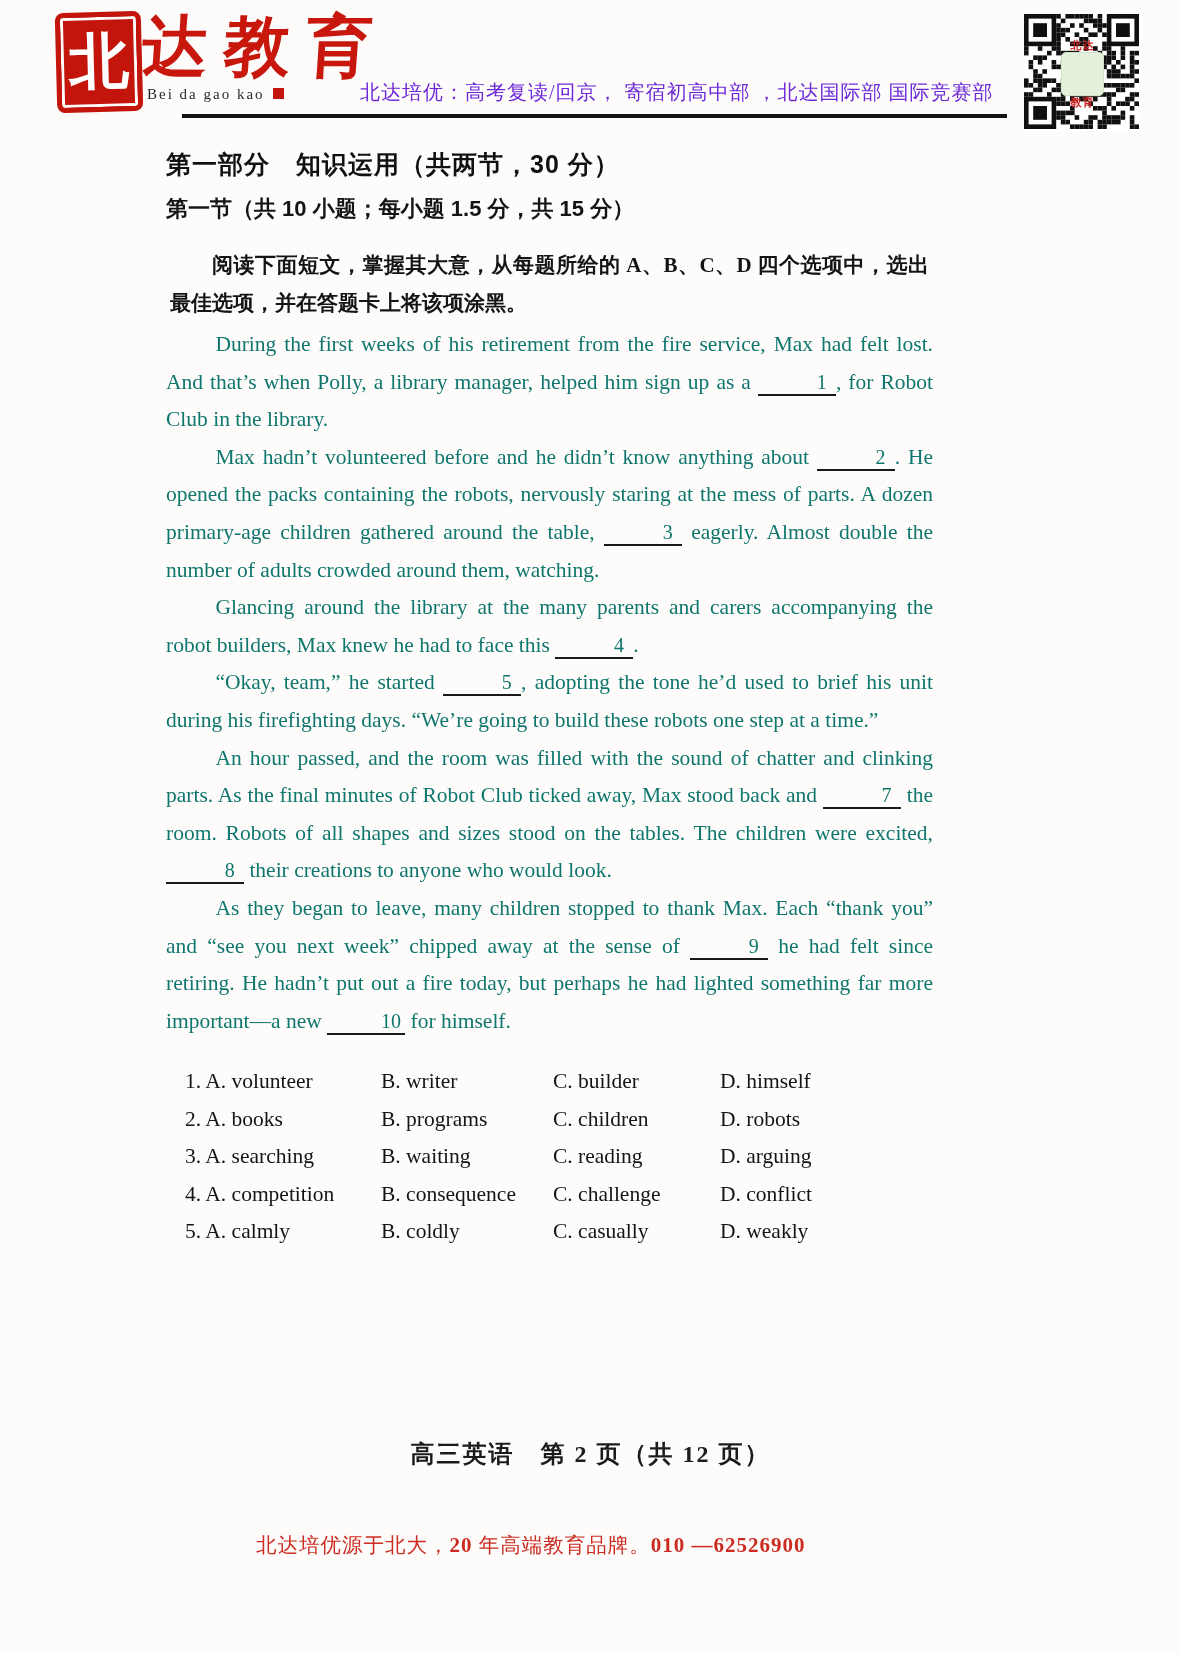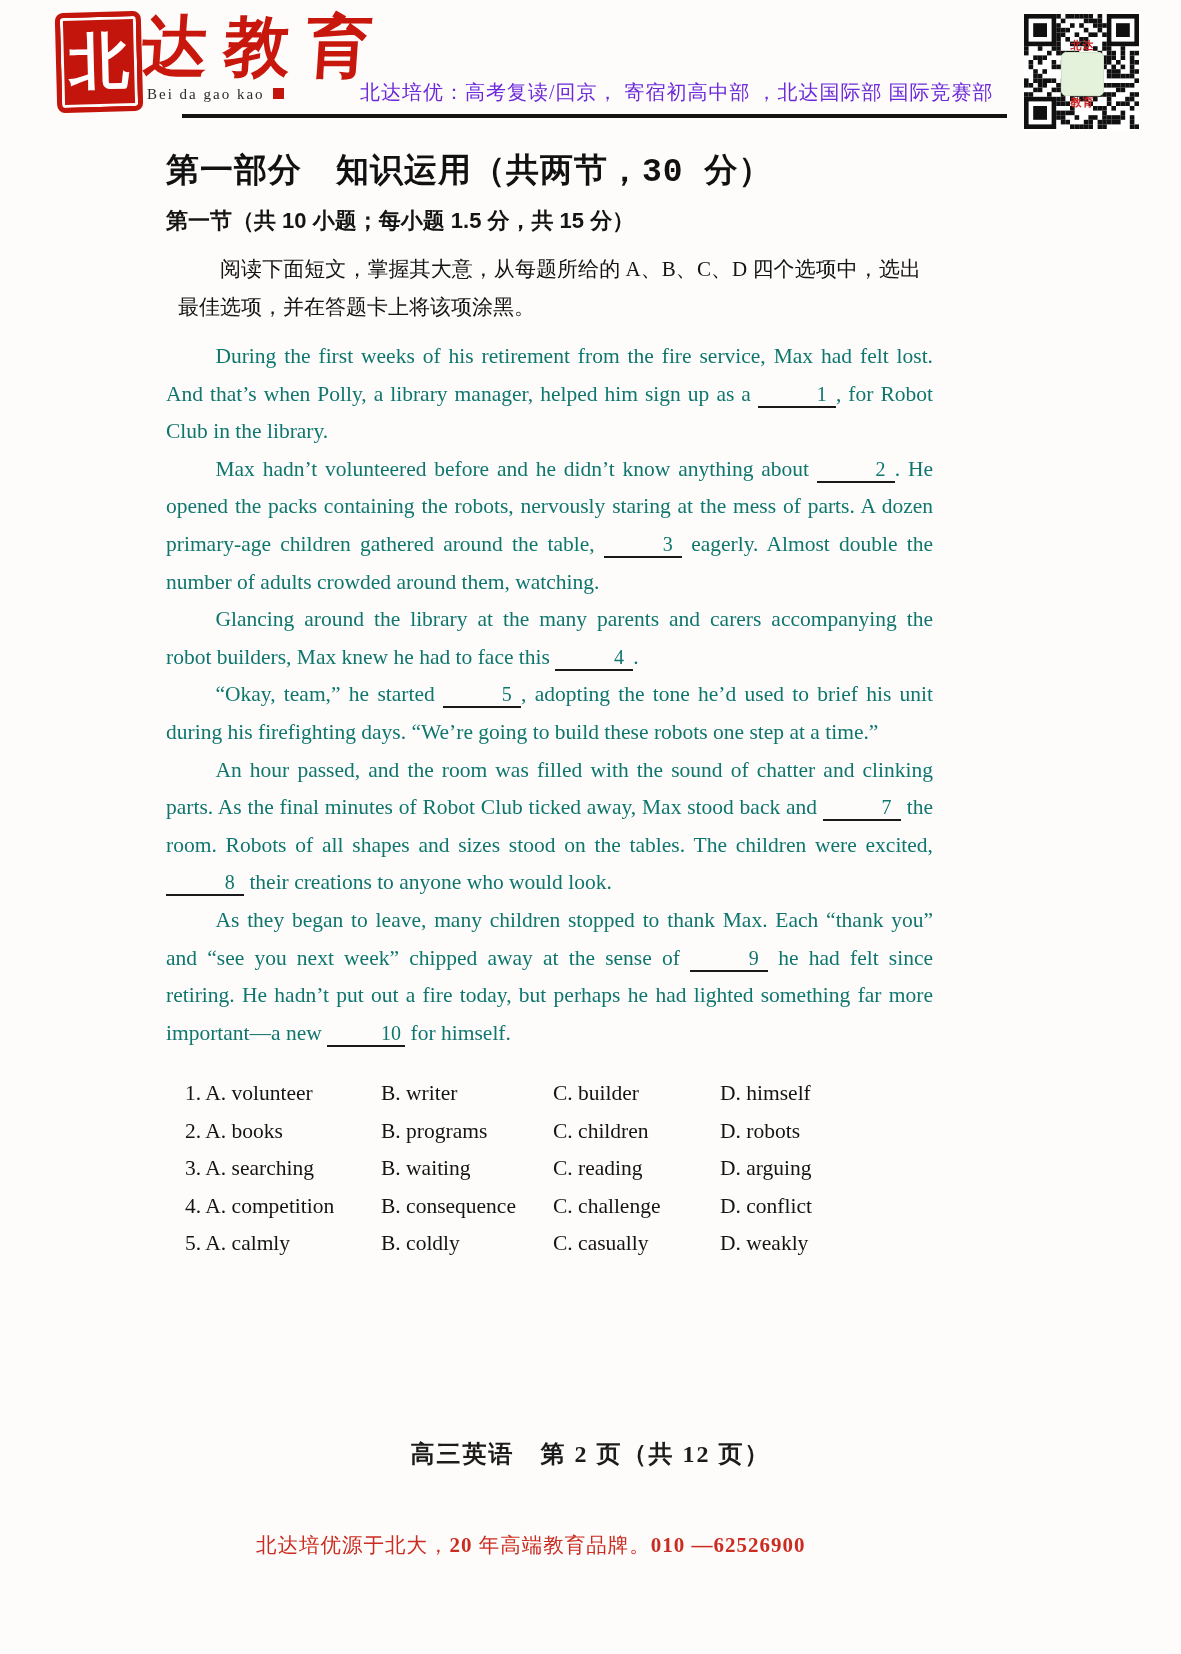--- a/index.html
+++ b/index.html
@@ -35,30 +35,30 @@
   .qr-wrap { position:absolute; left:1024px; top:13px; width:115px; height:118px; }
   .qr-label {
     position:absolute; left:37px; top:39px; width:41px; height:42px;
     background:#e4f2dc; border:1px solid #cfe3c6; border-radius:5px;
     display:flex; flex-direction:column; align-items:center; justify-content:center;
     color:#c22; font-size:11px; line-height:13px; font-weight:bold; letter-spacing:1px;gap:44px;
   }
   
   main { padding:148px 248px 0 166px; }
   h1 {
-    margin:0 0 13px; font-size:33px; font-weight:700; color:#111;
-    font-family:Liberation Mono, monospace; letter-spacing:1px;
+    margin:0 0 13px; font-size:25px; font-weight:700; color:#111;
+    font-family:Liberation Sans, sans-serif; letter-spacing:1px;
   }
   h2 {
-    margin:0 0 14px; font-size:22px; font-weight:600; color:#141414;
+    margin:0 0 22px; font-size:22px; font-weight:600; color:#141414;
     font-family:"Liberation Sans","DejaVu Sans",sans-serif;
   }
   .intro {
-    margin:12px; font-size:21px; line-height:38px; text-indent:2em;
-    text-align:justify; font-weight:400; color:#141414;
+    margin:4px; font-size:21px; line-height:38px; text-indent:2em;
+    text-align:justify; font-weight:700; color:#141414;
   }
   #passage p {
     margin:0; font-size:21.5px; line-height:37.6px; text-indent:2.3em;
     text-align:justify; color:#0f766e;
   }
   .blank {
     display:inline-block; min-width:74px; padding:0 2px 1px; text-align:center;
     border-bottom:2px solid #1a1a1a; font-size:20px; line-height:22px;
   }
   #options { margin-top:23px;margin-left:19px; }

